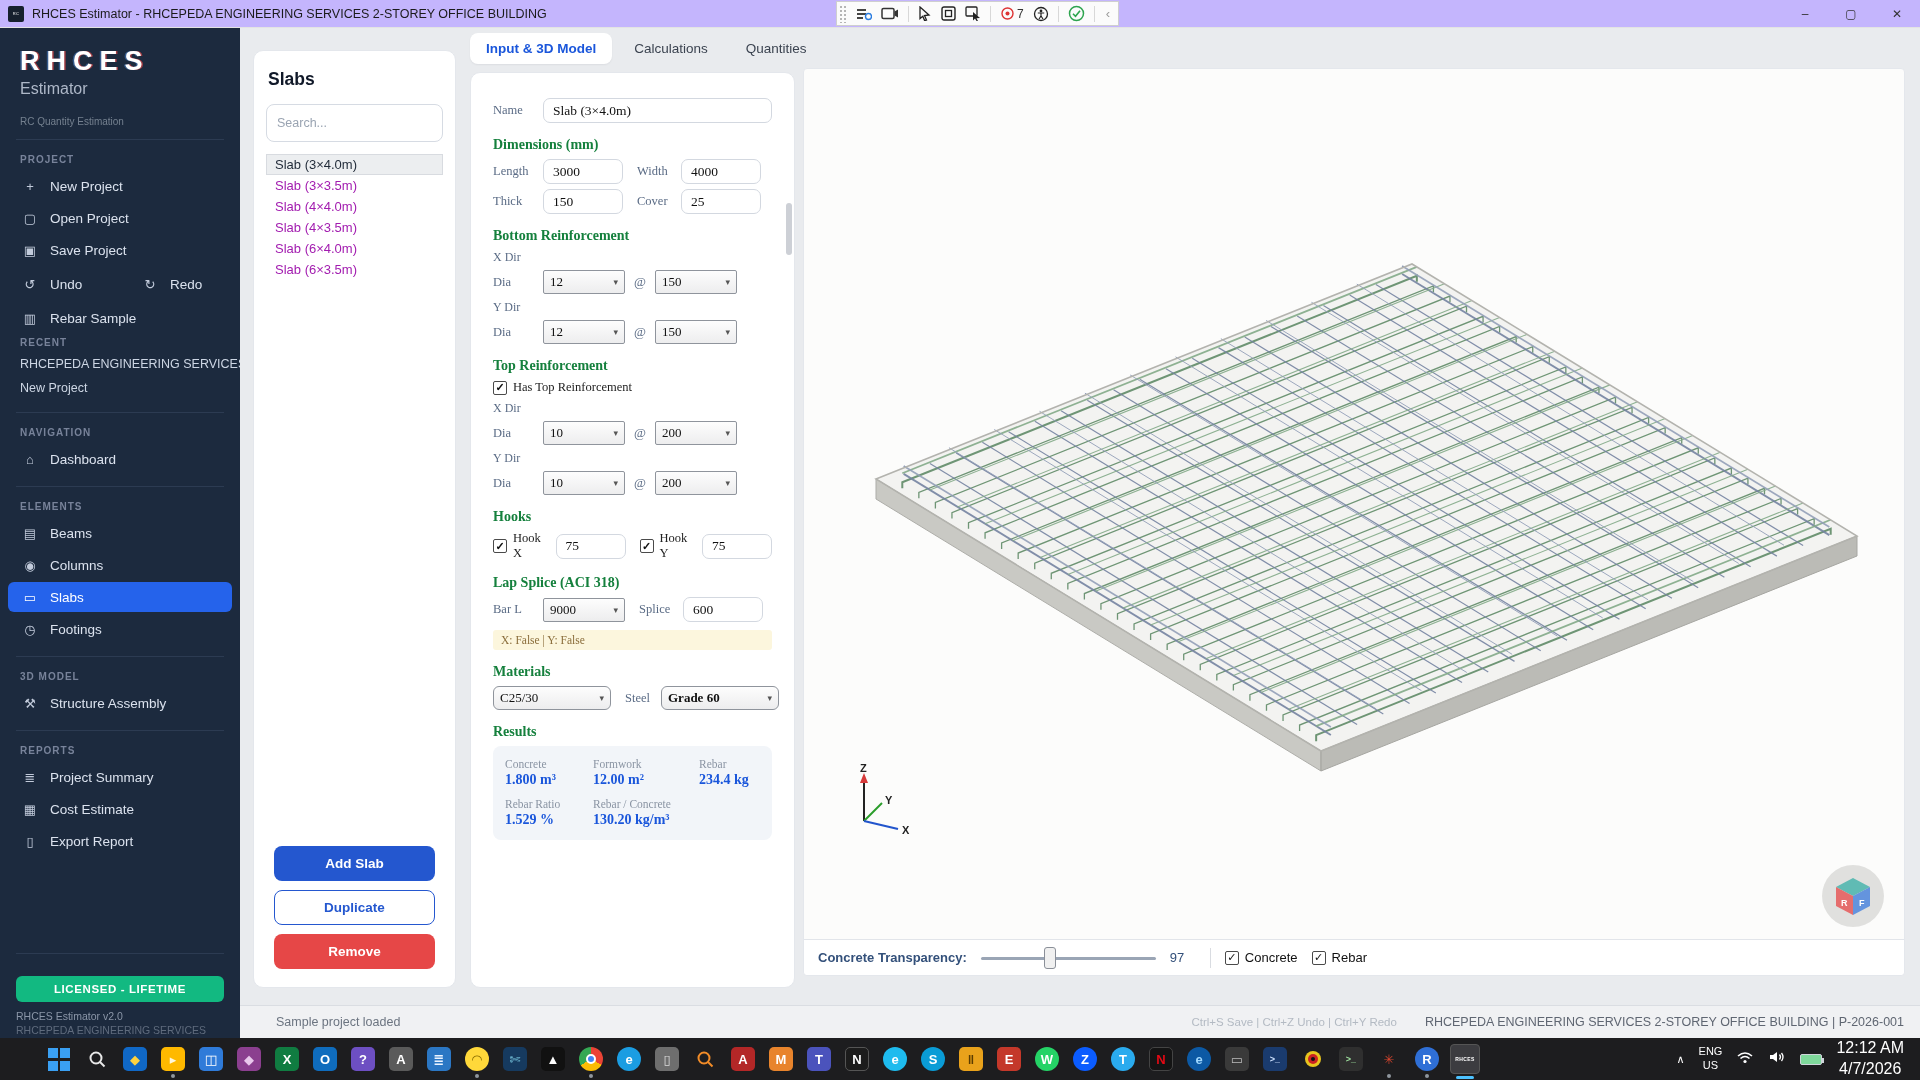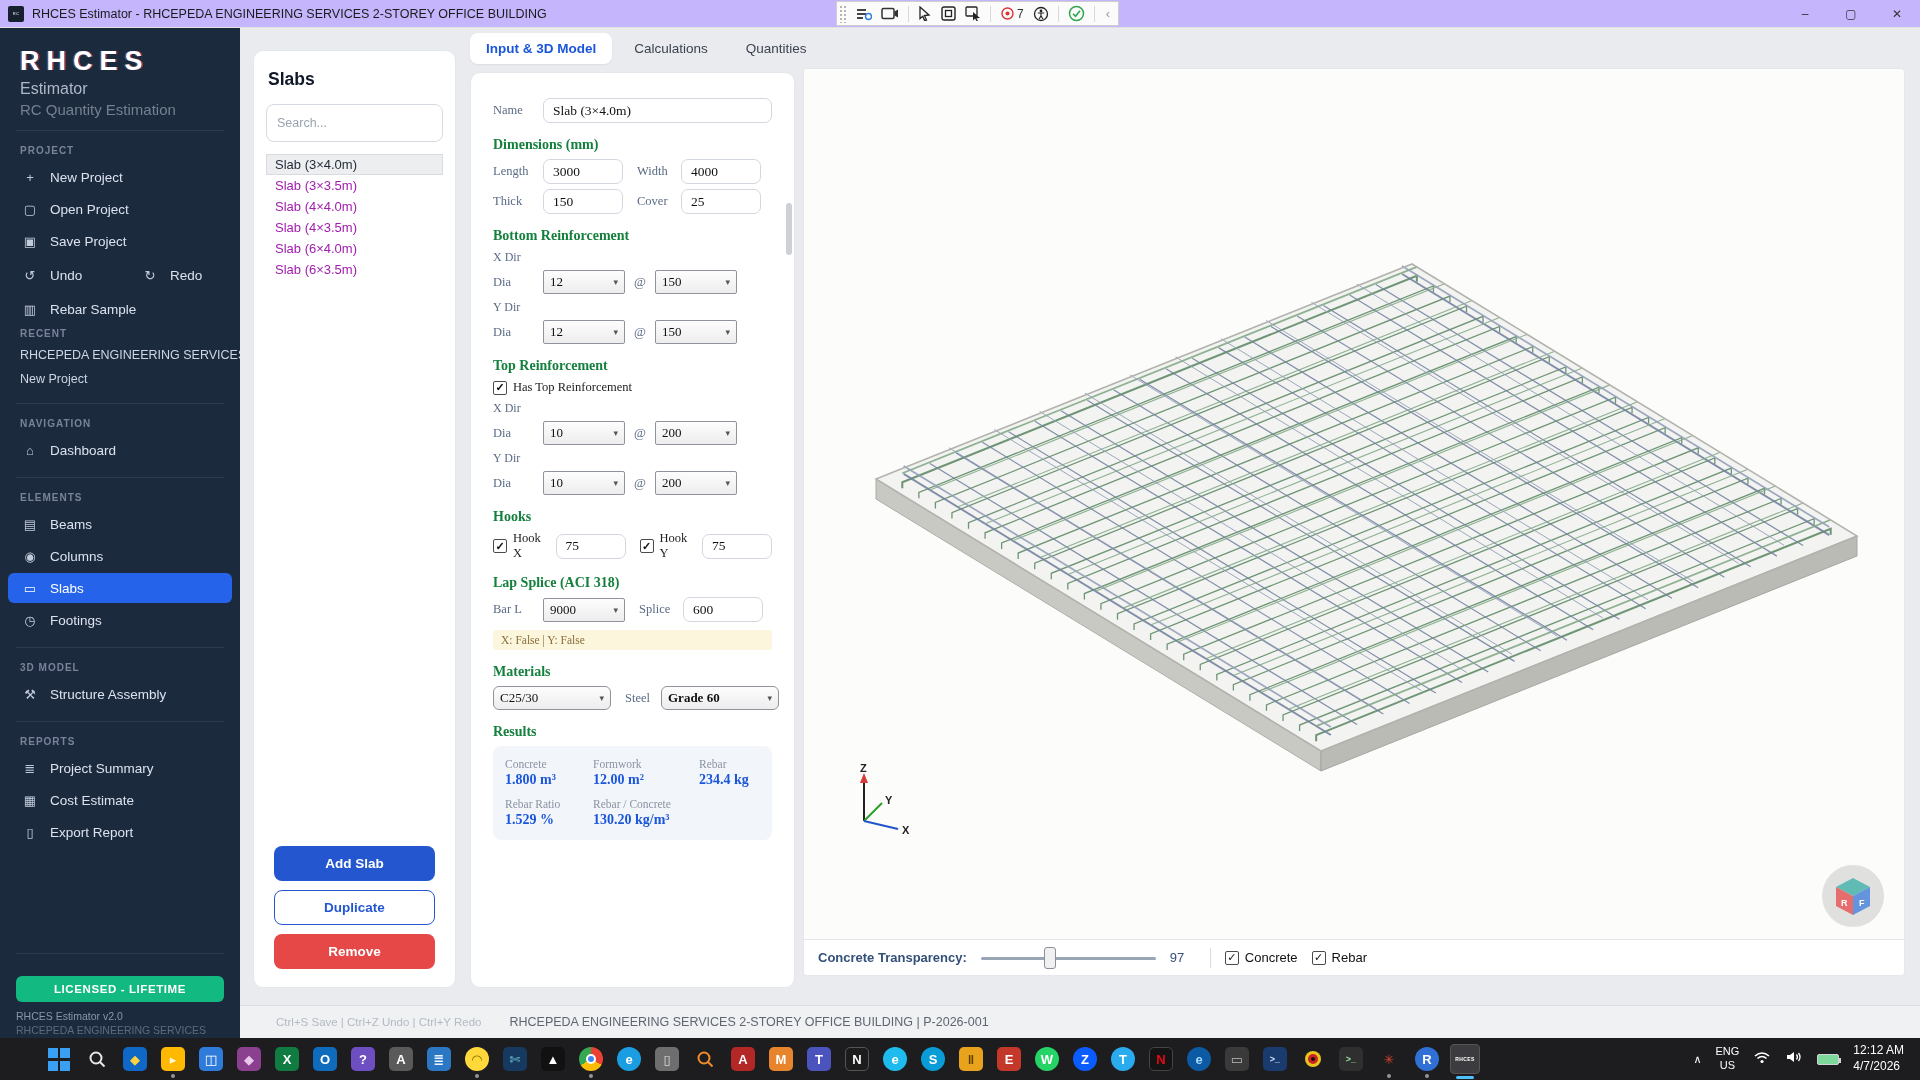--- a/index.html
+++ b/index.html
@@ -26,21 +26,21 @@
   .rec-count { font-size:12px; color:#333; }
   .rec-chev { color:#9a9a9a; font-size:13px; padding:0 2px;}
 
   
   #sidebar { position:absolute; left:0; top:28px; width:240px; height:1010px; background:#1c2a3e;
     color:#dbe2ee; display:flex; flex-direction:column; padding:18px 0 0 0; z-index:5;}
   #brand { padding:0 20px; }
   #brand-name { font-size:27px; font-weight:bold; color:#fff; letter-spacing:7px;
     text-shadow:1.5px 0 0 rgba(235,70,70,.65), -1.5px 0 0 rgba(90,160,255,.4); }
   #brand-sub { font-size:16px; color:#aeb8c8; margin-top:3px; }
-  #brand-tag { font-size:15px; color:#74808f; margin-top:3px; }
+  #brand-tag { font-size:10px; color:#74808f; margin-top:18px; }
   .side-divider { height:1px; background:#2c3b52; margin:12px 16px; }
   .side-label { font-size:10px; letter-spacing:1px; color:#78839a; padding:2px 20px 4px; font-weight:bold;}
   .side-item { display:flex; align-items:center; gap:12px; height:30px; margin:2px 8px; padding:0 14px;
     border-radius:6px; font-size:13.5px; color:#dbe2ee; cursor:default;}
   .side-item .ic { width:16px; text-align:center; color:#c2cbdb; font-size:13px; }
   .side-item.active { background:#2563eb; color:#fff; }
   .side-item.active .ic { color:#fff; }
   .side-row { display:flex; }
   .side-row .side-item { flex:1; }
   .recent-item { font-size:12.5px; color:#cdd6e4; padding:5px 20px; white-space:nowrap; overflow:hidden; }
@@ -129,21 +129,21 @@
   
   #taskbar { position:absolute; left:0; top:1038px; width:1920px; height:42px; background:#1d1d1f;
     display:flex; align-items:center; padding-left:40px; z-index:40;}
   .tb-slot { width:38px; height:42px; display:flex; flex-direction:column; align-items:center; justify-content:center; position:relative; flex:none;}
   .tb-tile { width:24px; height:24px; border-radius:5px; display:flex; align-items:center; justify-content:center;
     font-size:13px; font-weight:bold; }
   .tb-dot { position:absolute; bottom:2px; width:4px; height:4px; border-radius:50%; background:#8f969e; }
   .tb-active-bar { position:absolute; bottom:1px; width:18px; height:3px; border-radius:2px; background:#4cc2ff; }
   #tb-tray { margin-left:auto; display:flex; align-items:center; gap:14px; padding-right:16px; color:#fff; }
   #tray-lang { font-size:11px; line-height:1.25; text-align:center; }
-  #tray-clock { font-size:12px; line-height:1.3; text-align:left; }
+  #tray-clock { font-size:16px; line-height:1.3; text-align:center; }
   #tray-battery { width:22px; height:11px; border:1px solid #cfd4da; border-radius:2px; position:relative; background:#7fd89b;}
   #tray-battery:after { content:""; position:absolute; right:-3px; top:3px; width:2px; height:5px; background:#cfd4da; }
   #tray-chevron { font-size:11px; color:#fff; }
 </style>
 </head>
 <body>
 
 <div id="titlebar">
   <div id="app-icon">RC</div>
   <div id="title-text">RHCES Estimator - RHCEPEDA ENGINEERING SERVICES 2-STOREY OFFICE BUILDING</div>
@@ -585,20 +585,21 @@
       <span>Concrete</span>
       </span>
     <span class="vp-check">
         <span class="chk">✓</span>
       <span>Rebar</span>
       </span>
   </div>
 </div>
 
 <div id="statusbar">
+  <span id="status-msg">Sample project loaded</span>
   <span id="status-shortcuts">Ctrl+S Save | Ctrl+Z Undo | Ctrl+Y Redo</span>
   <span id="status-project">RHCEPEDA ENGINEERING SERVICES 2-STOREY OFFICE BUILDING  |  P-2026-001</span>
 </div>
 
 <div id="taskbar">
   <div id="tb-icons" style="display:flex;">
       <div class="tb-slot">
         <div class="tb-tile" style="display: grid; grid-template-columns: 10px 10px; gap: 2px; background: transparent;">
           <div style="width: 10px; height: 10px; background: rgb(58, 160, 243);"></div>
           <div style="width: 10px; height: 10px; background: rgb(58, 160, 243);"></div>

